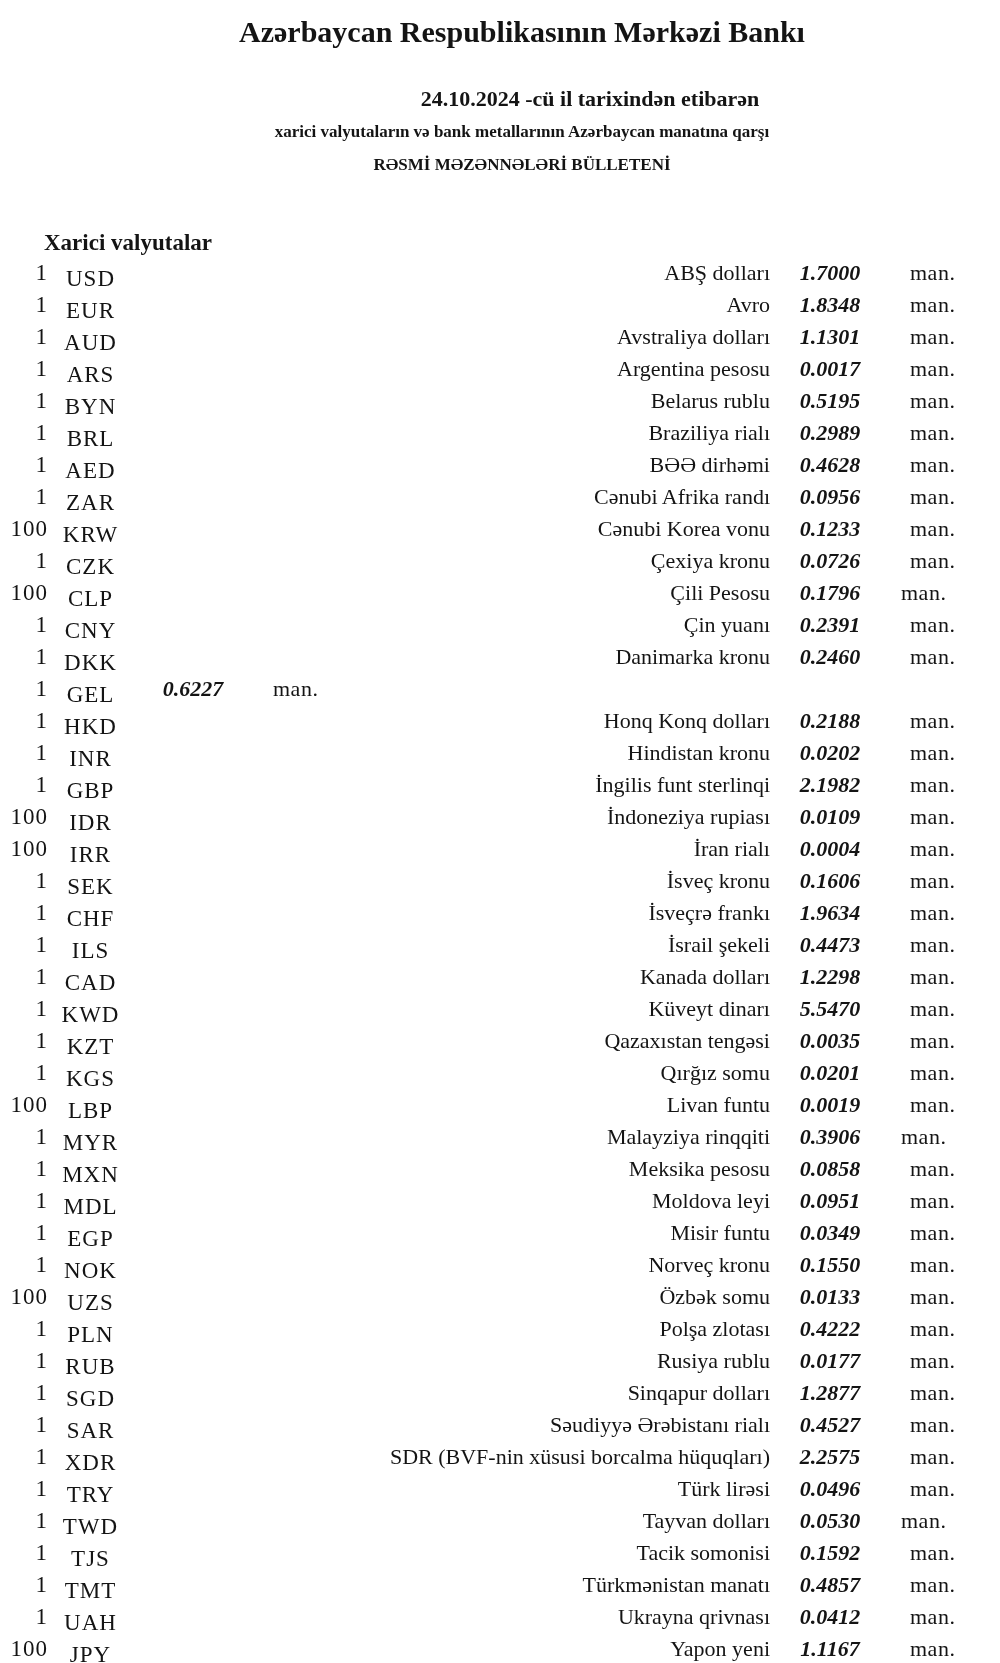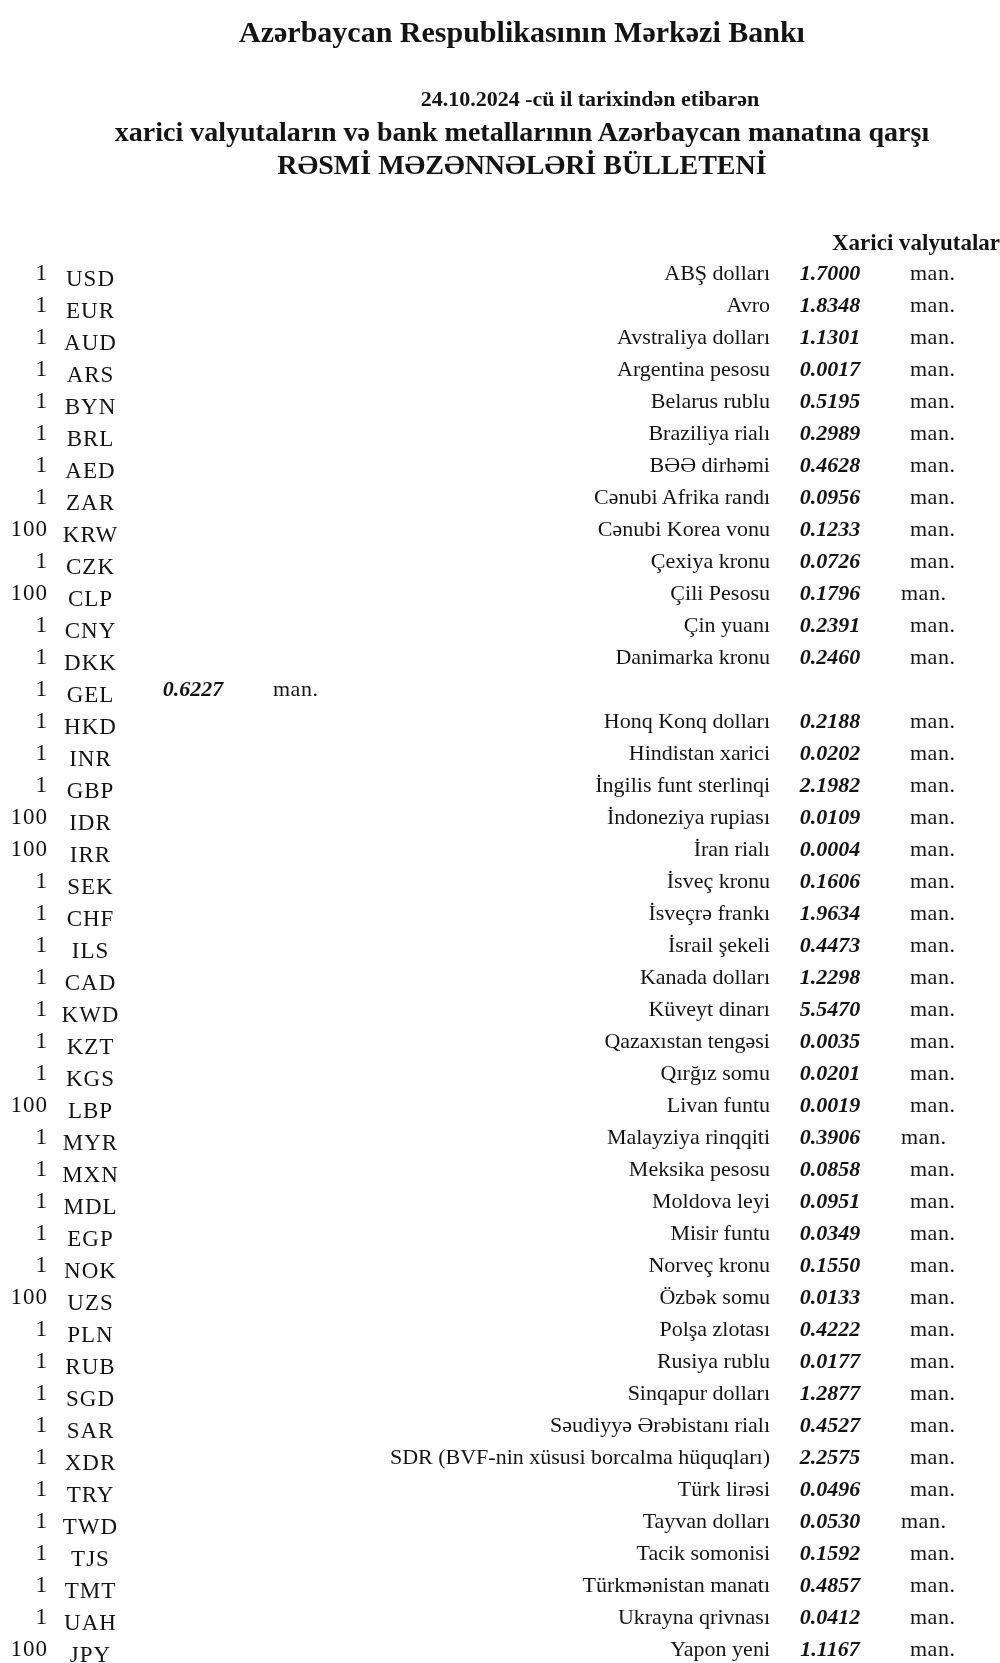--- a/index.html
+++ b/index.html
@@ -28,29 +28,29 @@
     font-weight: bold;
   }
   .date-line {
     font-size: 22px;
     line-height: 33px;
     font-weight: bold;
     padding-left: 136px;
     margin-top: 32px;
   }
   .subject-line, .bulletin-line {
-    font-size: 28px;
+    font-size: 17px;
     line-height: 33px;
     font-weight: bold;
   }
   .section-title {
     margin-top: 47px;
     margin-left: 44px;
     width: 956px;
-    text-align: right;
+    text-align: left;
     font-size: 23px;
     line-height: 29px;
     font-weight: bold;
   }
   .rates-table {
     width: 1000px;
   }
   .rate-row {
     display: flex;
     align-items: center;
@@ -212,21 +212,21 @@
       <div class="rate-row">
     <span class="cell-qty">1</span>
     <span class="cell-code">HKD</span>
     <span class="cell-name">Honq Konq dolları</span>
     <span class="cell-rate">0.2188</span>
     <span class="cell-unit">man.</span>
   </div>
       <div class="rate-row">
     <span class="cell-qty">1</span>
     <span class="cell-code">INR</span>
-    <span class="cell-name">Hindistan xarici</span>
+    <span class="cell-name">Hindistan kronu</span>
     <span class="cell-rate">0.0202</span>
     <span class="cell-unit">man.</span>
   </div>
       <div class="rate-row">
     <span class="cell-qty">1</span>
     <span class="cell-code">GBP</span>
     <span class="cell-name">İngilis funt sterlinqi</span>
     <span class="cell-rate">2.1982</span>
     <span class="cell-unit">man.</span>
   </div>

